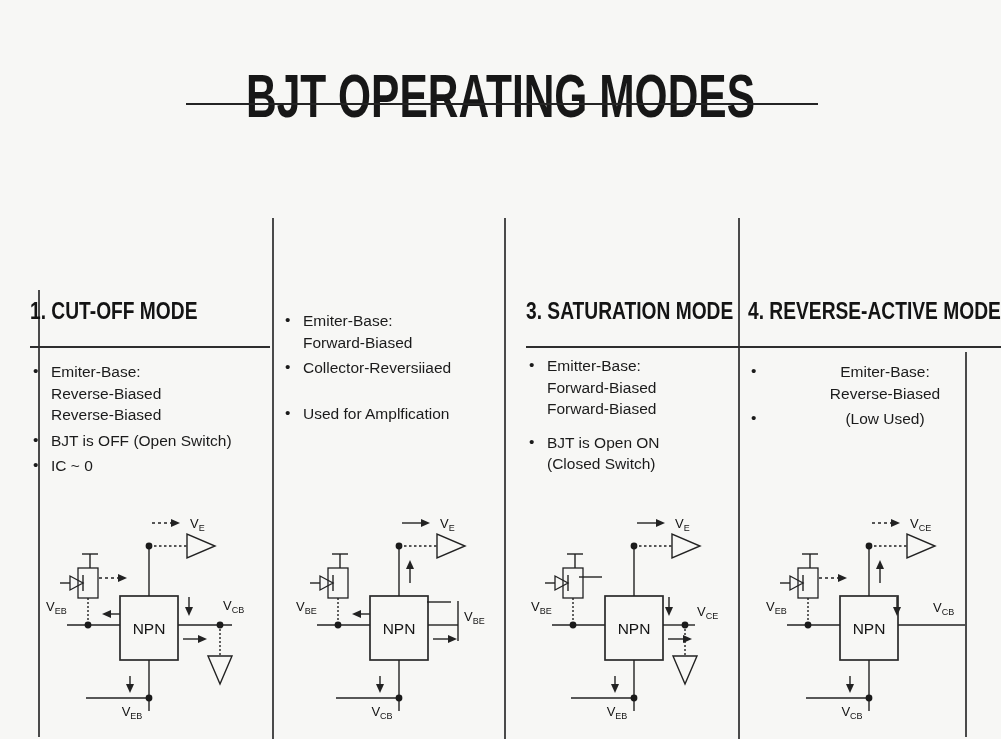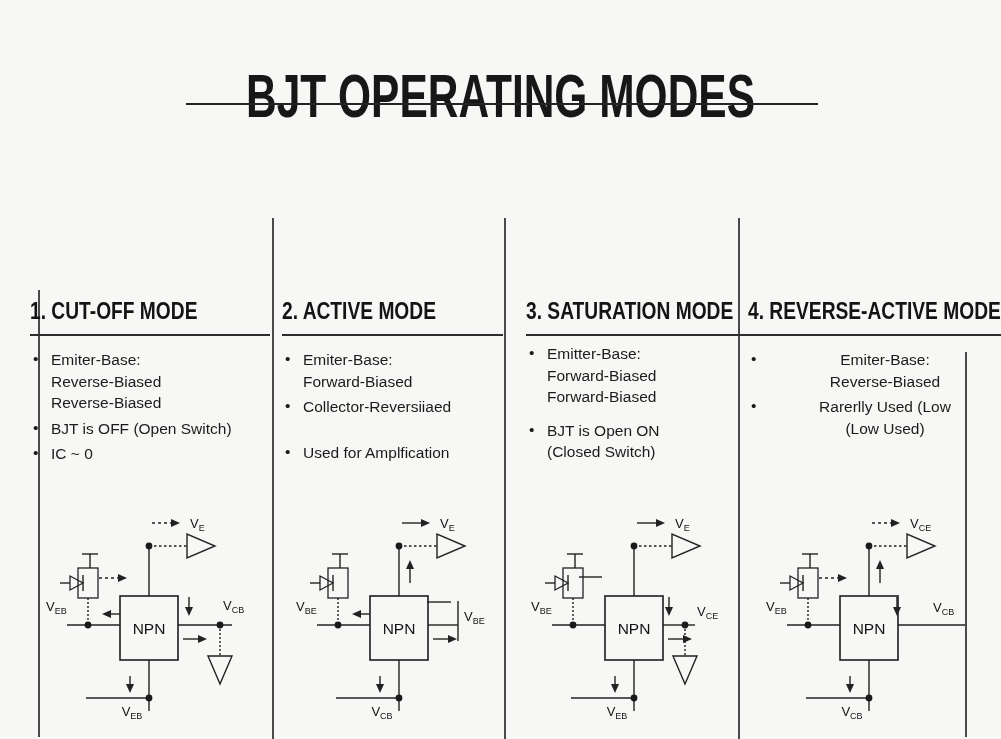--- a/index.html
+++ b/index.html
@@ -20,21 +20,21 @@
   #vl-2    {left:504px;top:218px;height:521px;}
   #vl-3    {left:738px;top:218px;height:521px;}
   #vl-right{left:965px;top:352px;height:385px;}
   .col{position:absolute;top:297px;}
   #col-0{left:30px; width:240px;}
   #col-1{left:282px;width:221px;}
   #col-2{left:514px;width:222px;margin-left:12px;}
   #col-3{left:748px;width:253px;text-align:center;}
   .col-title{
     margin:0;font-size:24px;font-weight:bold;color:#141414;white-space:nowrap;
-    border-bottom:2px solid #2e2e2e;padding-bottom:9px;
+    border-bottom:2px solid #2e2e2e;padding-bottom:21px;
   }
   .col-title .cond{display:inline-block;transform:scaleX(.8);transform-origin:left center;}
   .bullets{list-style:none;margin:13px 0 0;padding:0;font-size:15.5px;line-height:21.5px;color:#1b1b1b;}
   .bullets.tight{margin-top:7px;}
   .b{position:relative;padding-left:21px;margin:0 0 4px;}
   .b.gap-lg{margin-top:24px;}
   .b.gap-sm{margin-top:12px;}
   .dot{position:absolute;left:3px;top:-1px;}
   .ln{display:block;}
   .circuit{position:absolute;top:490px;width:235px;height:249px;}
@@ -64,21 +64,20 @@
       <span class="bt"><span class="ln">BJT is OFF (Open Switch)</span></span>
     </li>
     <li class="b">
       <span class="dot">•</span>
       <span class="bt"><span class="ln">IC ~ 0</span></span>
     </li>
   </ul>
 </section>
 
 <section class="col" id="col-1">
-  <h2 class="col-title"><span class="cond">2. ACTIVE MODE</span></h2>
   <ul class="bullets">
     <li class="b">
       <span class="dot">•</span>
       <span class="bt"><span class="ln">Emiter-Base:</span><span class="ln">Forward-Biased</span></span>
     </li>
     <li class="b">
       <span class="dot">•</span>
       <span class="bt"><span class="ln">Collector-Reversiiaed</span></span>
     </li>
     <li class="b gap-lg">
@@ -104,21 +103,21 @@
 
 <section class="col" id="col-3">
   <h2 class="col-title"><span class="cond">4. REVERSE-ACTIVE MODE</span></h2>
   <ul class="bullets">
     <li class="b">
       <span class="dot">•</span>
       <span class="bt"><span class="ln">Emiter-Base:</span><span class="ln">Reverse-Biased</span></span>
     </li>
     <li class="b">
       <span class="dot">•</span>
-      <span class="bt"><span class="ln">Rarerlly Used (Low</span><span class="ln">(Low Used)</span></span>
+      <span class="bt"><span class="ln">(Low Used)</span></span>
     </li>
   </ul>
 </section>
 
 <svg class="circuit" id="circuit-0" viewBox="0 0 235 249">
     <line x1="40" y1="93" x2="50" y2="93" stroke="#222222" stroke-width="1.4"></line>
     <polygon points="50,86 50,100 63,93" fill="#f7f7f5" stroke="#222222" stroke-width="1.3"></polygon>
     <line x1="63" y1="85" x2="63" y2="101" stroke="#222222" stroke-width="1.4"></line>
     <rect x="58" y="78" width="20" height="30" fill="none" stroke="#222222" stroke-width="1.3"></rect>
     <line x1="70" y1="78" x2="70" y2="64" stroke="#222222" stroke-width="1.4"></line>

